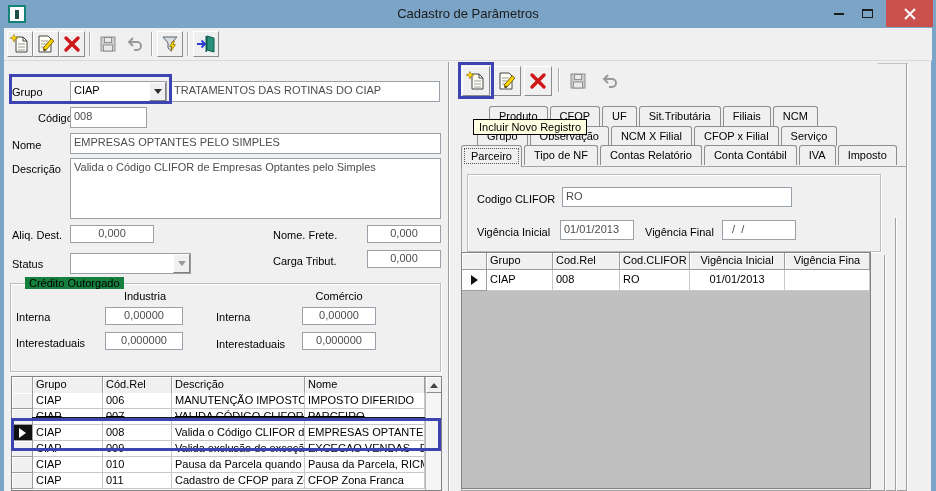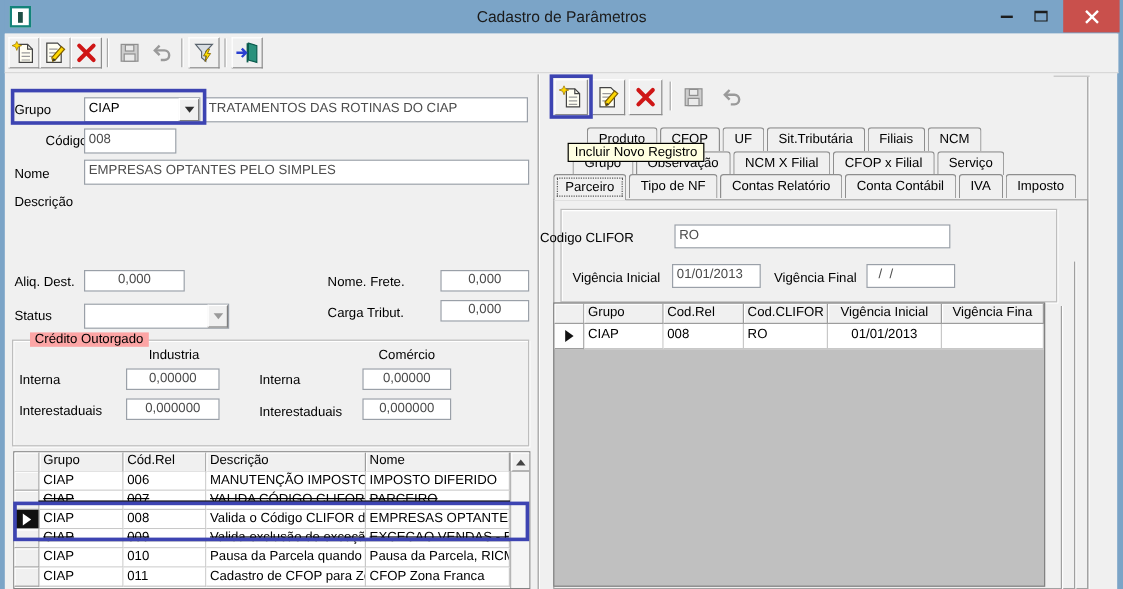--- a/index.html
+++ b/index.html
@@ -28,21 +28,21 @@
   .num{text-align:center;}
   .combo{background:#fff;border:1px solid #9aa0a8;font-size:11px;color:#000;display:flex;}
   .combo .cval{flex:1;padding:2px 3px;overflow:hidden;white-space:nowrap;}
   .combo .cbtn{width:17px;background:#f0f0f0;border:1px solid;border-color:#ffffff #7f7f7f #7f7f7f #ffffff;display:flex;align-items:center;justify-content:center;}
   .tri-down{width:0;height:0;border-left:4px solid transparent;border-right:4px solid transparent;border-top:5px solid #2f2f2f;}
   .tri-down.dis{border-top-color:#9a9a9a;}
   .tri-up{width:0;height:0;border-left:4px solid transparent;border-right:4px solid transparent;border-bottom:5px solid #444;}
   .tri-right-w{width:0;height:0;border-top:5px solid transparent;border-bottom:5px solid transparent;border-left:7px solid #fff;}
   .tri-right-b{width:0;height:0;border-top:5px solid transparent;border-bottom:5px solid transparent;border-left:7px solid #111;}
   .groupbox{border:1px solid #bdbdbd;box-shadow:inset 1px 1px 0 #fff,1px 1px 0 #fff;background:#f0f0f0;}
-  .gb-legend{position:absolute;top:-7px;left:14px;background:#fca5a5;padding:0 4px;font-size:11px;}
+  .gb-legend{position:absolute;top:-7px;left:14px;background:#15803d;padding:0 4px;font-size:11px;}
   
   .gridbox{border:1px solid #828282;background:#fff;overflow:hidden;}
   .lgrid{display:grid;grid-template-columns:21px 70px 69px 133px 120px;grid-auto-rows:16px;}
   .lgrid .hrow{height:17px;}
   .rgrid{display:grid;grid-template-columns:25px 66px 67px 70px 95px 85px;}
   .gh,.gi{background:#f0f0f0;border-right:1px solid #9d9d9d;border-bottom:1px solid #9d9d9d;box-shadow:inset 1px 1px 0 #fff;padding:1px 3px;font-size:11px;white-space:nowrap;overflow:hidden;}
   .gi{display:flex;align-items:center;justify-content:center;}
   .gi.current{background:#111;box-shadow:none;}
   .gc{background:#fff;border-right:1px solid #c8c8c8;border-bottom:1px solid #c8c8c8;padding:1px 3px;font-size:11px;white-space:nowrap;overflow:hidden;color:#000;}
   .strike{text-decoration:line-through;}
@@ -145,20 +145,21 @@
   </div>
   <div class="abs field" style="left:170px;top:81px;width:270px;height:21px;">TRATAMENTOS DAS ROTINAS DO CIAP</div>
 
   <div class="abs lbl" style="left:12px;top:112px;margin-left:26px;">Código</div>
   <div class="abs field" style="left:70px;top:107px;width:77px;height:21px;">008</div>
 
   <div class="abs lbl" style="left:12px;top:139px;">Nome</div>
   <div class="abs field" style="left:70px;top:133px;width:371px;height:21px;">EMPRESAS OPTANTES PELO SIMPLES</div>
 
   <div class="abs lbl" style="left:12px;top:163px;">Descrição</div>
+  <div class="abs field" style="left:70px;top:158px;width:371px;height:61px;white-space:normal;">Valida o Código CLIFOR de Empresas Optantes pelo Simples</div>
 
   <div class="abs lbl" style="left:12px;top:229px;">Aliq. Dest.</div>
   <div class="abs field num" style="left:70px;top:225px;width:84px;height:18px;padding-top:1px;">0,000</div>
   <div class="abs lbl" style="left:273px;top:229px;">Nome. Frete.</div>
   <div class="abs field num" style="left:367px;top:225px;width:74px;height:18px;padding-top:1px;">0,000</div>
 
   <div class="abs lbl" style="left:12px;top:258px;">Status</div>
   <div class="abs combo" style="left:70px;top:253px;width:121px;height:21px;">
     <span class="cval"></span>
     <span class="cbtn">
@@ -295,21 +296,21 @@
   <div class="abs tabrow" style="left:461px;top:145px;">
     <span class="tab active">Parceiro</span>
     <span class="tab">Tipo de NF</span>
     <span class="tab">Contas Relatório</span>
     <span class="tab">Conta Contábil</span>
     <span class="tab">IVA</span>
     <span class="tab">Imposto</span>
   </div>
 
   <div class="abs groupbox" style="left:467px;top:174px;width:414px;height:78px;"></div>
-  <div class="abs lbl" style="left:450px;top:193px;text-align:right;">Codigo CLIFOR</div>
+  <div class="abs lbl" style="left:477px;top:193px;text-align:right;">Codigo CLIFOR</div>
   <div class="abs field" style="left:562px;top:187px;width:230px;height:20px;">RO</div>
   <div class="abs lbl" style="left:477px;top:226px;">Vigência Inicial</div>
   <div class="abs field" style="left:560px;top:220px;width:74px;height:20px;">01/01/2013</div>
   <div class="abs lbl" style="left:645px;top:226px;">Vigência Final</div>
   <div class="abs field" style="left:722px;top:220px;width:74px;height:20px;">  /  /</div>
 
   <div class="abs gridbox" style="left:461px;top:252px;width:410px;height:237px;background:#c0c0c0;">
     <div class="rgrid" style="position:absolute;left:0;top:0;width:408px;">
       <div class="gh" style="height:17px;"></div>
       <div class="gh">Grupo</div>

